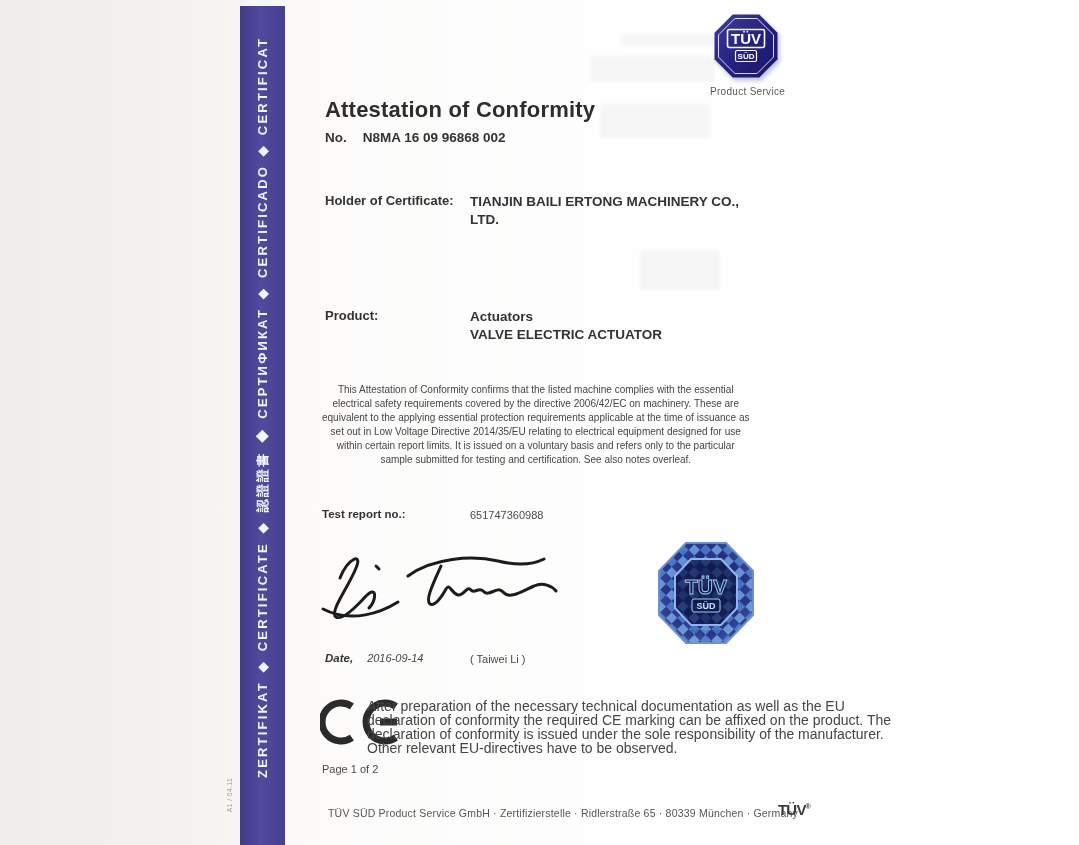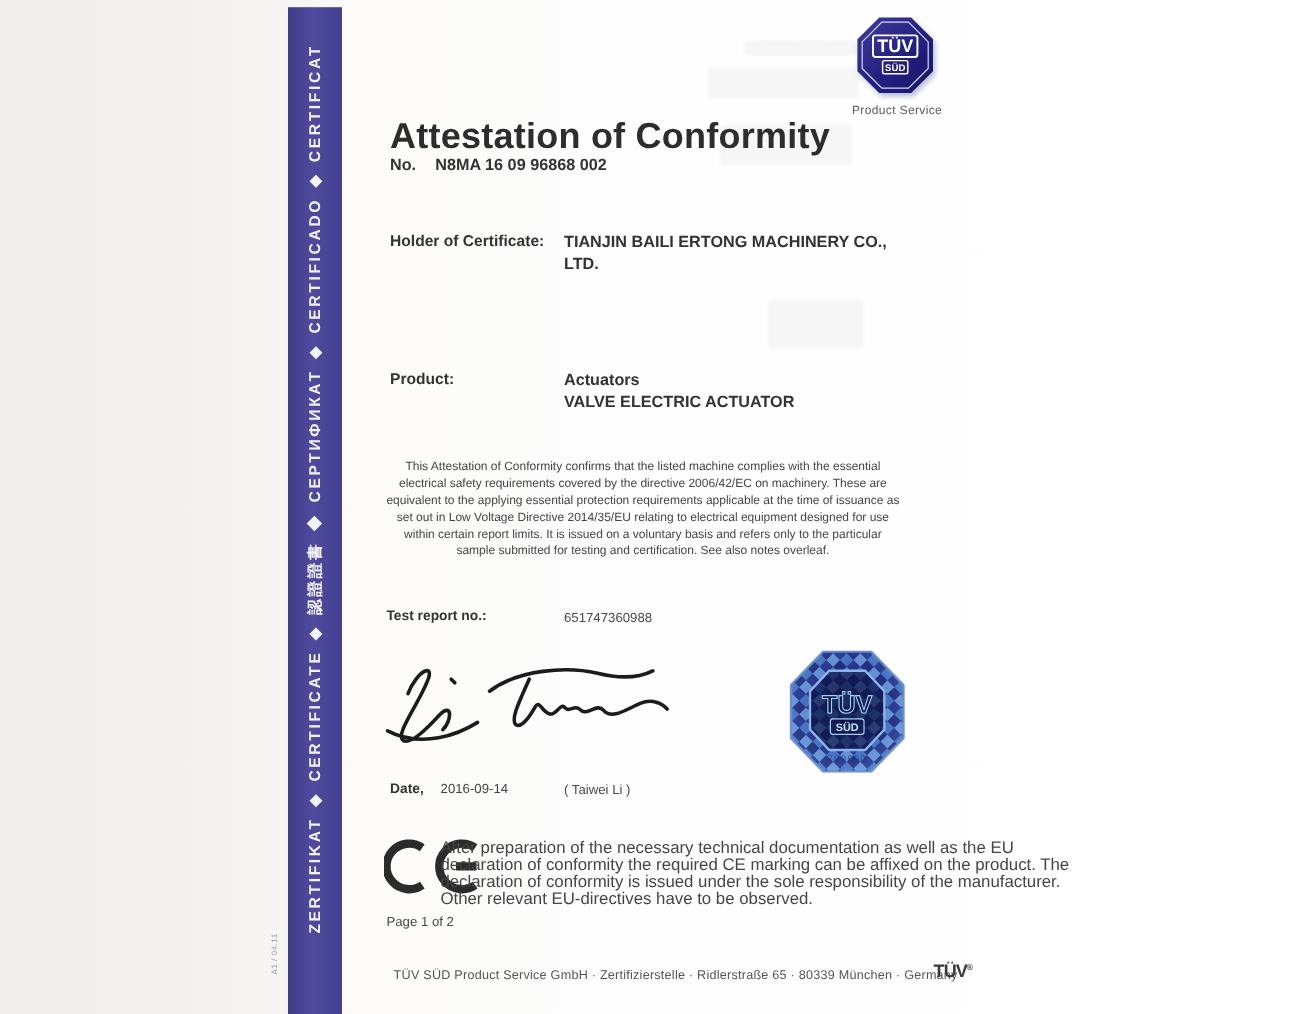--- a/index.html
+++ b/index.html
@@ -28,37 +28,37 @@
   .form-code {
     position:absolute; left:226px; top:812px;
     transform:rotate(-90deg); transform-origin:0 0;
     white-space:nowrap; font-size:6.5px; color:#9a9a9a; letter-spacing:0.5px;
   }
   
   .logo-top { position:absolute; left:710px; top:14px; width:72px; text-align:center; }
   .logo-top svg { filter:drop-shadow(2px 3px 2px rgba(130,140,190,0.55)); }
   .logo-caption { margin-top:4px; font-size:10px; color:#5a5a5a; letter-spacing:0.3px; white-space:nowrap; }
   
-  .title { position:absolute; left:325px; top:97px; font-size:30px; font-weight:bold; color:#2d2d2d; letter-spacing:0.2px;text-align:center; }
+  .title { position:absolute; left:325px; top:97px; font-size:22px; font-weight:bold; color:#2d2d2d; letter-spacing:0.2px;text-align:center; }
   .no-line { position:absolute; left:325px; top:130px; font-size:13.5px; font-weight:bold; color:#333; }
   .no-line .no-label { margin-right:16px; }
   
   .field-label { position:absolute; left:325px; font-size:13px; font-weight:bold; color:#333; }
   .field-value { position:absolute; left:470px; }
   .holder-name { font-size:13.5px; font-weight:bold; line-height:18px; color:#333; }
   .holder-addr { margin-top:4px; font-size:10.8px; line-height:15px; color:#4a4a4a; }
   .product-lines { font-size:13.5px; font-weight:bold; line-height:18px; color:#333; }
   .statement { position:absolute; left:322px; top:383px; font-size:10px; line-height:13.9px; color:#454545;text-align:center; }
   .statement div, .ce-text div { white-space:nowrap; }
   .report-label { position:absolute; left:322px; top:508px; font-size:11.5px; font-weight:bold; color:#333;text-align:center; }
   .report-value { position:absolute; left:470px; top:509px; font-size:11px; color:#4a4a4a; }
   
   .signature { position:absolute; left:320px; top:546px; }
   .seal { position:absolute; left:658px; top:542px; }
-  .date-row { position:absolute; left:325px; top:652px; font-size:11.5px; }
+  .date-row { position:absolute; left:325px; top:652px; font-size:11.5px;font-style:italic; }
   .date-label { font-weight:bold; color:#333; }
   .date-value { margin-left:14px; font-size:11px; color:#444; }
   .sig-name { position:absolute; left:470px; top:653px; font-size:11px; color:#4a4a4a; }
   
   .ce-mark { position:absolute; left:320px; top:699px; }
   .ce-text { position:absolute; left:367px; top:700px; font-size:14px; line-height:13.9px; color:#454545; }
   .page-num { position:absolute; left:322px; top:763px; font-size:11px; color:#4a4a4a; }
   
   .footer-line { position:absolute; left:328px; top:807px; font-size:10.5px; color:#555; letter-spacing:0.2px; white-space:nowrap; }
   .footer-tuv { position:absolute; left:778px; top:801px; font-size:15px; font-weight:bold; color:#3a3a3a; letter-spacing:-0.8px; }

